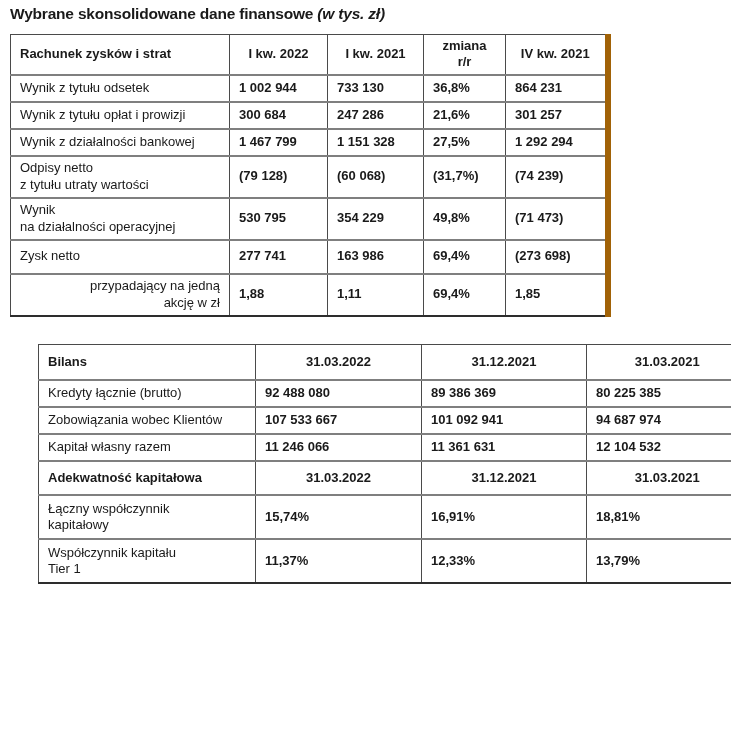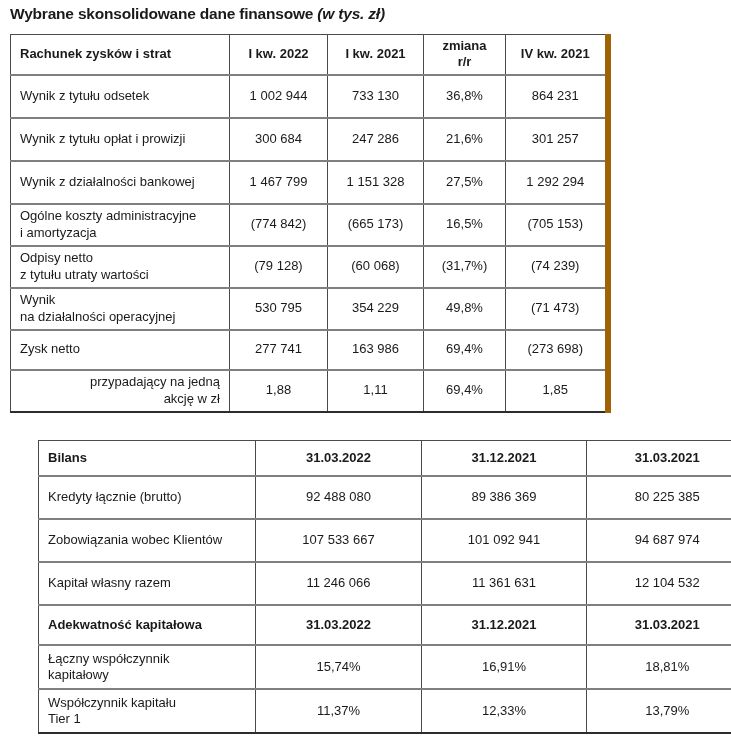--- a/index.html
+++ b/index.html
@@ -32,25 +32,25 @@
     line-height:1.25;
     overflow:hidden;
   }
   table{border:1px solid #4a4a4a;border-bottom:2px solid #2d2d2d;}
   tr:first-child td, tr:first-child th{border-top:1px solid #4a4a4a;}
   tr:last-child td, tr:last-child th{border-bottom:2px solid #2d2d2d;}
   td:first-child, th:first-child{border-left:1px solid #4a4a4a;border-radius:9px;}
   td:last-child, th:last-child{border-right:6px solid #a16207;}
   .lab{text-align:left;white-space:pre-line;}
   .lab-r{text-align:right;white-space:pre-line;}
-  .num{text-align:center;white-space:nowrap;}
+  .num{text-align:left;white-space:nowrap;font-weight:bold;}
   .ctr{text-align:center;}
   .hdr th{font-weight:bold;white-space:pre-line;}
   
-  .rh40{height:40px;} .rh38{height:43px;} .rh42{height:42px;} .rh34{height:40px;}
+  .rh40{height:40px;} .rh38{height:27px;} .rh42{height:42px;} .rh34{height:34px;}
   .rh36{height:36px;} .rh44{height:44px;}
 </style>
 </head>
 <body>
 
 <div class="page">
 
   <div class="title"><span>Wybrane skonsolidowane dane finansowe </span><span class="unit">(w tys. zł)</span></div>
 
   <table class="t1">
@@ -83,28 +83,20 @@
         <td class="num">247 286</td>
         <td class="num">21,6%</td>
         <td class="num">301 257</td>
       </tr>
       <tr class="rh38">
         <td class="lab">Wynik z działalności bankowej</td>
         <td class="num">1 467 799</td>
         <td class="num">1 151 328</td>
         <td class="num">27,5%</td>
         <td class="num">1 292 294</td>
-      </tr>
-      <tr class="rh42">
-        <td class="lab">Ogólne koszty administracyjne
-i amortyzacja</td>
-        <td class="num">(774 842)</td>
-        <td class="num">(665 173)</td>
-        <td class="num">16,5%</td>
-        <td class="num">(705 153)</td>
       </tr>
       <tr class="rh42">
         <td class="lab">Odpisy netto
 z tytułu utraty wartości</td>
         <td class="num">(79 128)</td>
         <td class="num">(60 068)</td>
         <td class="num">(31,7%)</td>
         <td class="num">(74 239)</td>
       </tr>
       <tr class="rh42">

